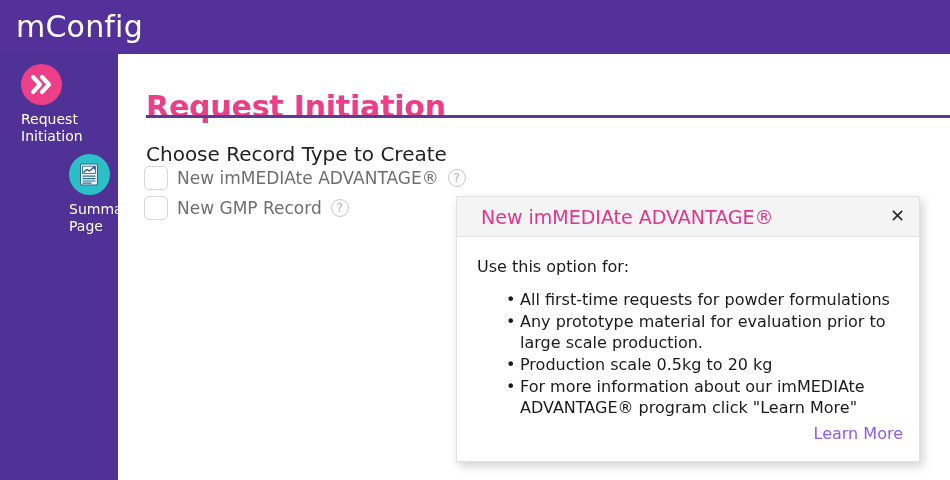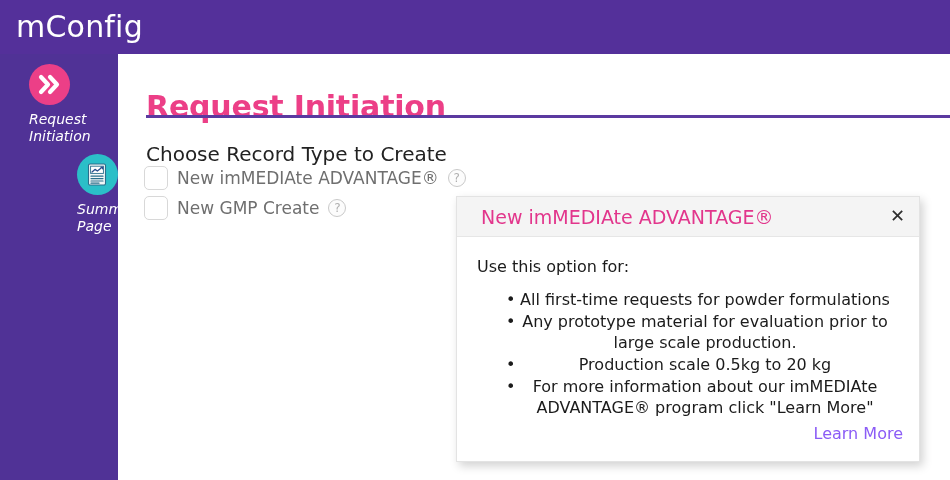--- a/index.html
+++ b/index.html
@@ -39,24 +39,23 @@
   
   #sidebar {
     position: absolute;
     top: 54px; left: 0;
     width: 118px;
     height: 426px;
     background: #503296;
   }
   .nav-item {
     position: absolute;
-    left: 8px;
+    left: 0;
     width: 118px;
     cursor: pointer;
-    font-style: italic;
   }
   .nav-icon {
     display: block;
     margin-left: 21px;
     width: 41px;
     height: 41px;
     border-radius: 50%;
     position: relative;
   }
   .nav-icon svg { display: block; }
@@ -192,21 +191,20 @@
   }
   #popup-intro {
     font-size: 16px;
     color: #1b1b1b;
     margin: 0 0 2px 4px;
   }
   #popup-list {
     margin: 13px;
     padding-left: 34px;
     list-style: none;
-    text-align: center;
   }
   #popup-list li {
     font-size: 16px;
     color: #1b1b1b;
     line-height: 21px;
     margin-bottom: 1px;
     position: relative;
     white-space: pre-line;
   }
   #popup-list li::before {
@@ -275,21 +273,21 @@
   <div id="choose-label">Choose Record Type to Create</div>
 
   <div class="option-row" id="option-0">
     <span class="checkbox"></span>
     <span class="option-label">New imMEDIAte ADVANTAGE®</span>
     <span class="help-icon">?</span>
   </div>
 
   <div class="option-row" id="option-1">
     <span class="checkbox"></span>
-    <span class="option-label">New GMP Create</span>
+    <span class="option-label">New GMP Record</span>
     <span class="help-icon">?</span>
   </div>
 
 </main>
 
 <div id="popup">
   <div id="popup-header">
     <span id="popup-title">New imMEDIAte ADVANTAGE®</span>
     <span id="popup-close">✕</span>
   </div>

